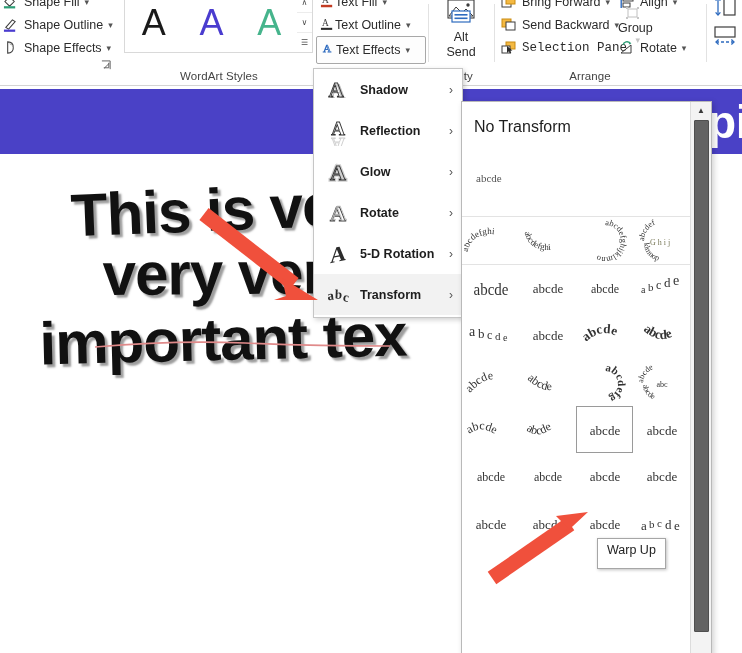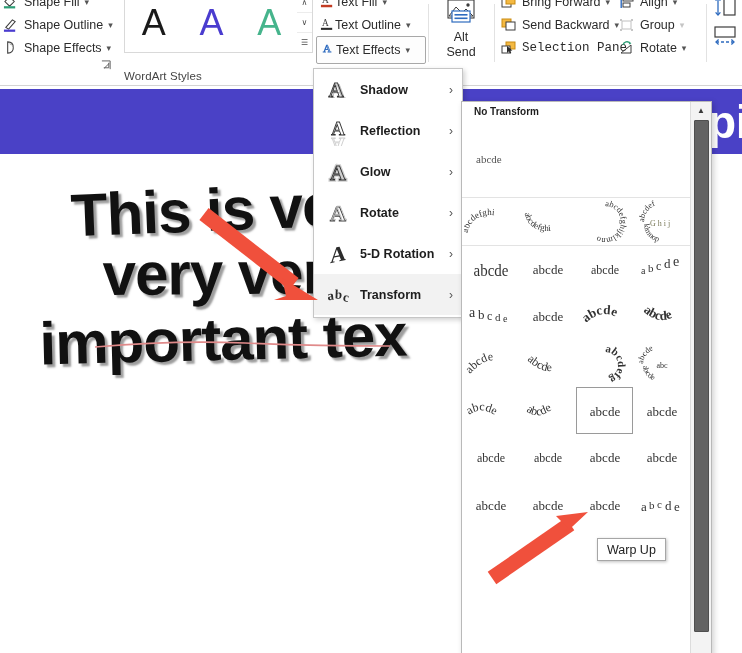--- a/index.html
+++ b/index.html
@@ -15,39 +15,39 @@
 
   
   .ribbon{
     position:absolute;left:0;top:0;width:742px;height:85px;
     background:#ffffff;
     border-bottom:1px solid #d4d4d4;
     overflow:hidden;
   }
   .ribbon-group{position:absolute;}
   .grp-label{
-    position:absolute;bottom:2px;width:100%;
+    position:absolute;bottom:2px;width:100%;text-align:center;
     font-size:11.5px;color:#444;letter-spacing:.1px;
   }
   .sep{position:absolute;top:4px;width:1px;height:58px;background:#e2e2e2;}
 
   
   .shape-col{left:0;top:-10px;width:118px;}
   .ribbon-item{
     display:flex;align-items:center;height:23px;
     font-size:12.5px;color:#2b2b2b;white-space:nowrap;
     padding-left:2px;
   }
   .ribbon-item .ico{
     width:17px;height:17px;margin-right:5px;flex:none;
     display:flex;align-items:center;justify-content:center;
     font-size:12px;line-height:1;
   }
   .caret{margin-left:5px;font-size:9px;color:#555;}
-  .dim{color:#b6b6b6;}
+  .dim{color:#b6b6b6;flex-direction:column;}
   .dim .caret{color:#c5c5c5;}
 
   
   .wa-gallery{
     position:absolute;left:124px;top:-8px;
     width:173px;height:59px;border:1px solid #d9d9d9;background:#fff;
     display:flex;align-items:center;justify-content:space-around;
   }
   .wa-letter{font-size:36px;font-family:"Liberation Sans",sans-serif;line-height:1;}
   .wa1{color:#1a1a1a;}
@@ -153,22 +153,22 @@
 
   
   .gallery{
     position:absolute;left:461px;top:101px;width:249px;height:552px;
     background:#fff;border:1px solid #b9b9b9;
     box-shadow:2px 2px 6px rgba(0,0,0,.18);
     z-index:45;overflow:hidden;
   }
   .gal-inner{position:absolute;left:0;top:0;width:228px;height:100%;}
   .gal-section-title{
-    font-size:10px;font-weight:bold;color:#1d1d1d;
-    padding:4px 0 4px 12px;
+    font-size:16px;font-weight:normal;color:#1d1d1d;
+    padding:16px 0 4px 12px;
   }
   .gal-sep{height:1px;background:#e3e3e3;margin:0;}
   .gal-row{display:flex;}
   .gal-cell{
     width:57px;height:47px;
     display:flex;align-items:center;justify-content:center;
     position:relative;
   }
   .gal-cell.hl{outline:1px solid #9a9a9a;outline-offset:-1px;background:#fff;}
   .gal-cell svg{display:block;}
@@ -188,21 +188,21 @@
   .gal-thumb{
     position:absolute;left:3px;top:18px;width:13px;height:510px;
     background:#636363;border-radius:1px;border:1px solid #4f4f4f;
   }
 
   
   .tooltip{
     position:absolute;left:597px;top:538px;
     background:#fff;border:1px solid #a6a6a6;
     box-shadow:1px 1px 3px rgba(0,0,0,.25);
-    padding:4px 9px 3px 9px;font-size:12.5px;color:#222;
+    padding:4px 9px 11px 9px;font-size:12.5px;color:#222;
     z-index:60;white-space:nowrap;
   }
 
   
   .arrow-svg{position:absolute;z-index:55;pointer-events:none;}
   .arrow-a{left:190px;top:200px;}
   .arrow-b{left:470px;top:500px;}
 </style>
 </head>
 <body>
@@ -400,20 +400,21 @@
               <path d="M2 12 L12 12 L12 4 Z" fill="none" stroke="#3c3c3c" stroke-width="1"></path>
               <path d="M4 4 A4 4 0 0 1 11 2.2" fill="none" stroke="#2e9e76" stroke-width="1.3"></path>
               <path d="M10.2 0.6 L12.4 2.4 L9.8 3.6 Z" fill="#2e9e76"></path>
             </svg>
           </span>
           <span>Rotate</span>
           <span class="caret">▾</span>
         </div>
       </div>
     </div>
+    <div class="grp-label" style="left:500px;width:180px;bottom:3px;">Arrange</div>
 
     <div class="sep" style="left:706px;"></div>
 
     <div class="ribbon-group size-grp">
       <div class="size-ico">
         <svg width="24" height="24" viewBox="0 0 24 24">
           <rect x="11" y="3" width="11" height="17" fill="none" stroke="#3c3c3c" stroke-width="1.2"></rect>
           <line x1="5" y1="4" x2="5" y2="19" stroke="#2e6bbf" stroke-width="1.3"></line>
           <path d="M2.6 5.6 L5 3 L7.4 5.6" fill="none" stroke="#2e6bbf" stroke-width="1.3"></path>
           <path d="M2.6 17.4 L5 20 L7.4 17.4" fill="none" stroke="#2e6bbf" stroke-width="1.3"></path>

